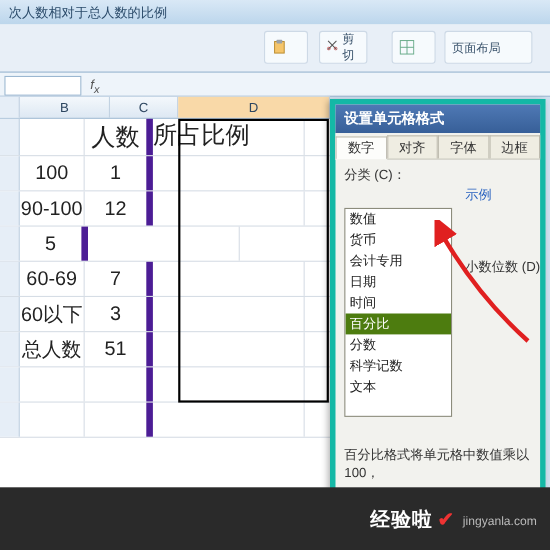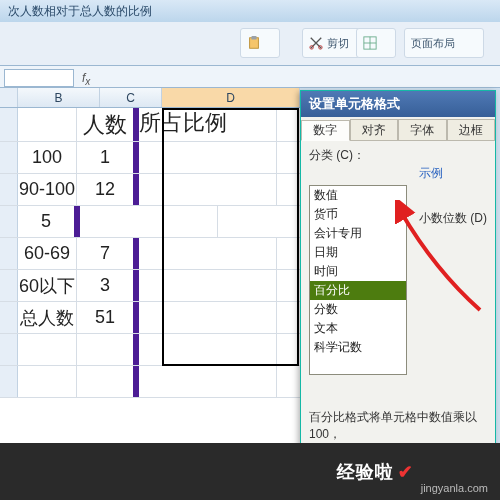--- a/index.html
+++ b/index.html
@@ -2,57 +2,57 @@
 <html><head>
 <meta charset="utf-8">
 <style>
   *{box-sizing:border-box;font-family:"SimSun","Microsoft YaHei",sans-serif}
   body{margin:0;width:500px;height:500px;background:#3a6e9e;overflow:hidden;position:relative}
   .app{position:absolute;top:0;left:0;right:0;bottom:0;background:#cfe0ef}
   .titlebar{height:22px;background:linear-gradient(#d9e8f6,#bcd6ec);font-size:12px;color:#2b4b6a;padding:3px 8px;white-space:nowrap;overflow:hidden}
   .ribbon{height:44px;background:#e8eff7;border-bottom:1px solid #9bb7d1;position:relative}
   .ribbon-group{position:absolute;top:6px;height:30px;border:1px solid #cdd9e6;border-radius:3px;background:#f6fafd;font-size:11px;color:#3a536c;display:flex;align-items:center;padding:0 6px;gap:4px}
   .rg1{left:240px;width:40px}
-  .rg2{left:302px;width:64px}
+  .rg2{left:290px;width:44px}
   .rg3{left:356px;width:40px}
   .rg3b{left:404px;width:80px}
   .ico{width:14px;height:14px;display:inline-block}
   .fx-bar{height:22px;background:#eef4fa;border-bottom:1px solid #9bb7d1;display:flex;align-items:flex-end;font-size:12px}
   .namebox{width:70px;height:18px;border:1px solid #9bb7d1;background:#fff;margin-left:4px}
   .fx{margin-left:8px;font-style:italic;color:#555}
   .sheet{position:absolute;top:88px;left:0;width:300px;bottom:0;background:#fff}
   .colhdrs{display:flex;height:20px;background:linear-gradient(#f4f8fc,#dde8f3);border-bottom:1px solid #9bb7d1;font-size:12px;color:#2d4660}
   .colhdrs div{border-right:1px solid #c2d2e2;display:flex;align-items:center;justify-content:center}
   .ch-gut{width:18px;background:#e6eef7}
   .ch-b{width:82px}.ch-c{width:62px}.ch-d{width:138px;background:#f9d9a8}
   .rows{}
   .row{display:flex;height:32px;border-bottom:1px solid #d6dde5;font-size:18px;color:#222}
   .row.hd{height:34px;font-size:22px}
   .gut{width:18px;background:#e6eef7;border-right:1px solid #c2d2e2}
   .cb{width:59px;border-right:1px solid #d6dde5;display:flex;align-items:center;justify-content:center}
   .cc{width:62px;border-right:6px solid #4c1d95;display:flex;align-items:center;justify-content:center}
   .cd{width:138px;border-right:1px solid #d6dde5}
   .sel-outline{position:absolute;border:2px solid #000;pointer-events:none}
-  .dlg{position:absolute;top:90px;left:300px;width:196px;height:360px;background:#f2f2ee;border:1px solid #14b8a6;box-shadow:-2px 2px 6px rgba(0,0,0,.3)}
+  .dlg{position:absolute;top:90px;left:300px;width:196px;height:360px;background:#f2f2ee;border:5px solid #14b8a6;box-shadow:-2px 2px 6px rgba(0,0,0,.3)}
   .dlg-title{height:26px;background:linear-gradient(#4f79b5,#375f98);color:#fff;font-size:13px;font-weight:bold;display:flex;align-items:center;padding:0 8px}
   .tabs{display:flex;height:24px;background:#f2f2ee;border-bottom:1px solid #bcb9ad;font-size:12px}
   .tab{flex:1;display:flex;align-items:center;justify-content:center;border:1px solid #bcb9ad;border-bottom:none;background:#efede2;margin-top:2px;color:#333}
   .tab.active{background:#fdfdfb;border-bottom:1px solid #fdfdfb;position:relative;top:1px}
   .dlg-body{padding:6px 8px;font-size:12px;color:#333;position:relative;height:calc(100% - 50px)}
   .cat-label{margin-bottom:21px}
   .listbox{width:98px;height:190px;border:1px solid #8c8c7c;background:#fff;overflow:hidden}
   .li{padding:1px 4px;font-size:12px;color:#222;white-space:nowrap}
   .li.sel{background:#4d7c0f;color:#fff}
   .rightcol{position:absolute;left:118px;top:24px;font-size:12px;color:#333}
   .desc{position:absolute;bottom:6px;left:8px;right:8px;font-size:12px;color:#333;line-height:1.4}
   .arrow{position:absolute;pointer-events:none}
   .footer{position:absolute;bottom:0;left:0;right:0;height:57px;background:#2a2a2a;display:flex;align-items:center;justify-content:flex-end;padding:0 12px;color:#fff;font-size:14px}
   .logo-check{color:#e33;font-weight:bold;font-size:18px;margin:0 4px}
   .footer .brand{font-weight:bold;font-size:18px;letter-spacing:1px}
-  .footer .url{font-size:11px;color:#bbb;margin-left:4px;align-self:flex-end;margin-bottom:6px}
+  .footer .url{font-size:11px;color:#bbb;margin-left:4px;align-self:flex-end;margin-bottom:20px}
 </style>
 </head>
 <body>
 
 <div class="app">
   <div class="titlebar">
     <span>次人数相对于总人数的比例</span>
   </div>
 
   <div class="ribbon">
@@ -171,27 +171,27 @@
     <div class="dlg-body">
       <div class="cat-label">分类 (C)：</div>
       <div class="listbox">
         <div class="li">数值</div>
         <div class="li">货币</div>
         <div class="li">会计专用</div>
         <div class="li">日期</div>
         <div class="li">时间</div>
         <div class="li sel">百分比</div>
         <div class="li">分数</div>
+        <div class="li">科学记数</div>
         <div class="li">文本</div>
-        <div class="li">科学记数</div>
 
       </div>
       <div class="rightcol">
         <div style="color:#2a63c0">示例</div>
-        <div style="margin-top:28px">小数位数 (D)</div>
+        <div style="margin-top:48px">小数位数 (D)</div>
       </div>
       <div class="desc">百分比格式将单元格中数值乘以 100，</div>
     </div>
   </div>
 
   <svg class="arrow" style="top:200px;left:395px" width="90" height="120">
     <defs>
         <marker id="ah" markerWidth="10" markerHeight="10" refX="2" refY="3" orient="auto">
       <path d="M0,0 L0,6 L8,3 z" fill="#e02020"></path>
         </marker>

